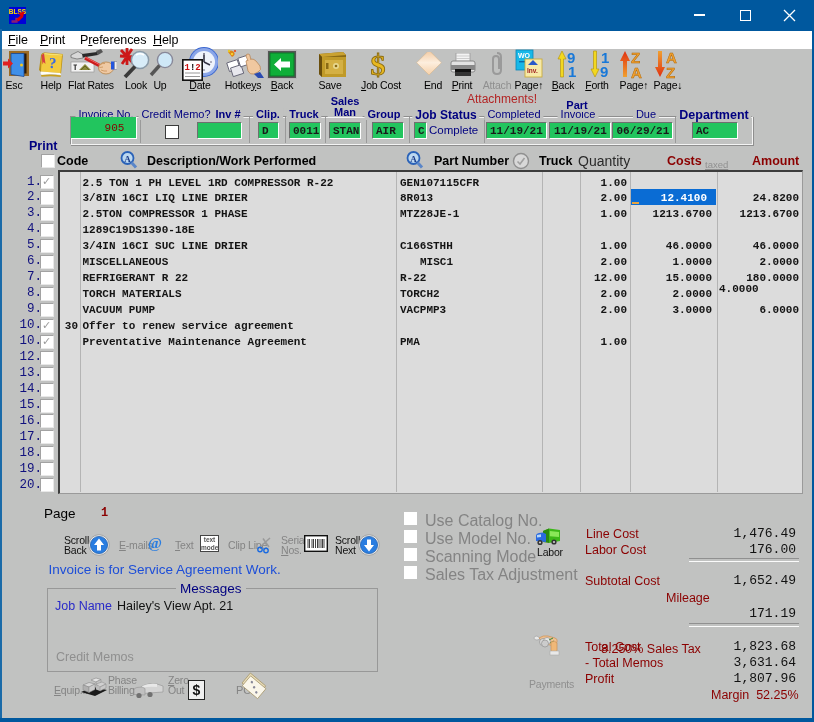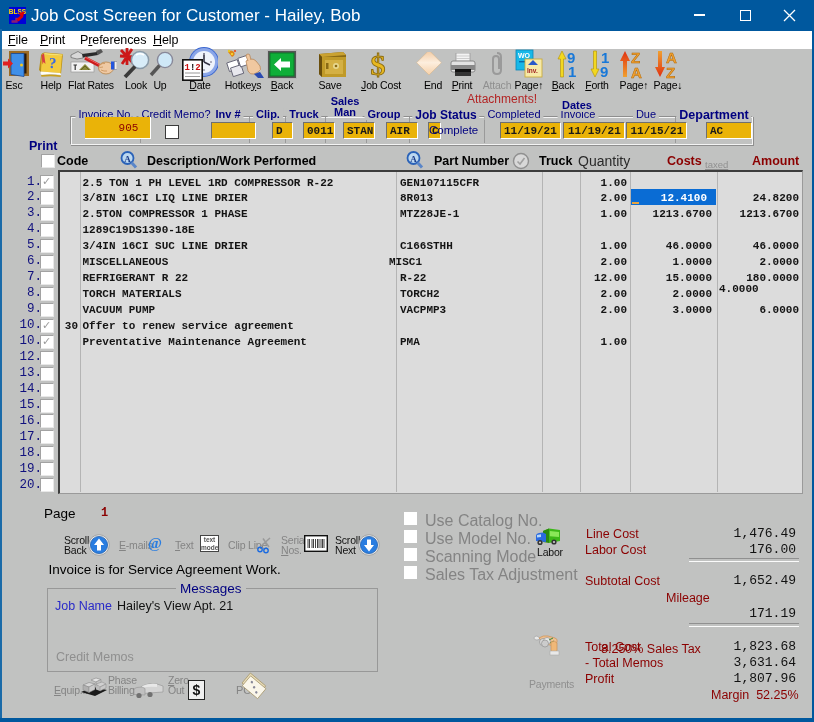--- a/index.html
+++ b/index.html
@@ -17,21 +17,21 @@
 .borderR{right:0;top:29px;width:2px;height:693px;background:#00589e;}
 .borderB{left:0;top:718px;width:814px;height:4px;background:#00589e;}
 
 .tbl{font-size:10.5px;letter-spacing:-0.2px;color:#000;text-align:center;top:78.5px;white-space:nowrap;}
 .tbl u{text-decoration:underline;}
 
 #hdrbox{left:70px;top:116px;width:681px;height:27px;border:1px solid #8e8e8e;border-right-color:#f4f4f4;border-bottom-color:#f4f4f4;box-shadow:inset 1px 1px 0 #f4f4f4, 1px 1px 0 #8e8e8e;}
 .hlab{font-size:11px;color:#000080;background:#c1c2c1;padding:0 3px;white-space:nowrap;top:108px;transform:translateX(-50%);}
 .hlab.b{font-weight:bold;}
 .vdiv{top:117px;height:26px;width:1px;background:#9a9a9a;}
-.inp{background:#eab308;border-top:1px solid #6f6f6f;border-left:1px solid #6f6f6f;border-bottom:1px solid #fff;border-right:1px solid #fff;font-family:"Liberation Mono",monospace;font-weight:bold;font-size:11px;color:#1a1a1a;line-height:16px;padding-left:3px;margin-left:14px;}
+.inp{background:#22c55e;border-top:1px solid #6f6f6f;border-left:1px solid #6f6f6f;border-bottom:1px solid #fff;border-right:1px solid #fff;font-family:"Liberation Mono",monospace;font-weight:bold;font-size:11px;color:#1a1a1a;line-height:16px;padding-left:3px;}
 
 #grid{left:58px;top:170px;width:742px;height:321px;background:#dcdcdc;border-top:2px solid #3c3c3c;border-left:2px solid #3c3c3c;border-right:1px solid #9a9a9a;border-bottom:1px solid #9a9a9a;}
 .gsep{position:absolute;top:0;width:1px;height:320px;background:#b4b4b4;}
 .grow{position:absolute;font-family:"Liberation Mono",monospace;font-weight:bold;font-size:11px;color:#141414;white-space:pre;}
 .rnum{font-size:12.5px;font-family:"Liberation Mono",monospace;color:#10107e;text-align:right;width:30px;}
 .cb{width:12px;height:12px;background:#fff;border:1px solid #a2a2a2;border-bottom-color:#e8e8e8;border-right-color:#e8e8e8;}
 .cbg{color:#9a9a9a;font-size:11px;line-height:11px;text-align:center;}
 .ghead{font-size:12.5px;font-weight:bold;color:#000;top:154px;white-space:nowrap;}
 
 .btxt{font-size:16px;}
@@ -44,21 +44,20 @@
 <body>
 
 <div class="abs" id="titlebar">
   <svg class="abs" style="left:9px;top:7px" width="17" height="17" viewBox="0 0 17 17">
     <rect x="0" y="0" width="17" height="17" fill="#0000d8"></rect>
     <text x="8.5" y="7" font-size="6.5" font-weight="bold" fill="#ffe000" text-anchor="middle" font-family="Liberation Sans">BLSS</text>
     <path d="M2.5 14.5 L7.5 14.5 L7.5 12 L10.5 12" stroke="#8a2070" stroke-width="2.4" fill="none"></path>
     <path d="M8.5 13.5 L12.5 9.5" stroke="#e00000" stroke-width="3"></path>
     <polygon points="15.5,4.5 9.2,6.2 13.8,11" fill="#e00000"></polygon>
   </svg>
-  <div class="abs title">Job Cost Screen for Customer - Hailey, Bob</div>
   <div class="abs" style="left:694px;top:14px;width:11px;height:1.5px;background:#fff"></div>
   <div class="abs" style="left:740px;top:10px;width:9px;height:9px;border:1.2px solid #fff"></div>
   <svg class="abs" style="left:783px;top:9px" width="13" height="13">
       <path d="M1 1 L12 12 M12 1 L1 12" stroke="#fff" stroke-width="1.3"></path>
     </svg>
 </div>
 
 <div class="abs" id="menubar"></div>
 <div class="abs menu" style="left:8px;top:33px"><u>F</u>ile</div>
 <div class="abs menu" style="left:40px;top:33px"><u>P</u>rint</div>
@@ -271,35 +270,35 @@
 <div class="abs hlab" style="left:176px">Credit Memo?</div>
 <div class="abs hlab b" style="left:228px">Inv #</div>
 <div class="abs hlab b" style="left:268px">Clip.</div>
 <div class="abs hlab b" style="left:304px">Truck</div>
 <div class="abs hlab b" style="left:345px;top:96px;text-align:center;line-height:10.5px">Sales<br>Man</div>
 <div class="abs hlab b" style="left:384px">Group</div>
 <div class="abs hlab b" style="left:446px;font-size:12px">Job Status</div>
 <div class="abs hlab" style="left:514px">Completed</div>
 <div class="abs hlab" style="left:578px">Invoice</div>
 <div class="abs hlab" style="left:646px">Due</div>
-<div class="abs hlab b" style="left:577px;top:99px">Dates</div>
+<div class="abs hlab b" style="left:577px;top:99px">Part</div>
 <div class="abs hlab b" style="left:714px;font-size:12.5px">Department</div>
 
 <div class="abs inp" style="left:71px;top:117px;width:65px;height:21px;line-height:22px;color:#8b0000;padding:0;text-align:center;text-indent:22px;border-top:none;border-left:none;font-weight:normal">905</div>
 <div class="abs" style="left:165px;top:125px;width:12px;height:12px;background:#fff;border:1px solid #3a3a3a"></div>
 <div class="abs inp" style="left:197px;top:122px;width:40px;height:15px"></div>
 <div class="abs inp" style="left:258px;top:122px;width:16px;height:15px">D</div>
 <div class="abs inp" style="left:289px;top:122px;width:27px;height:15px">0011</div>
 <div class="abs inp" style="left:329px;top:122px;width:27px;height:15px">STAN</div>
 <div class="abs inp" style="left:372px;top:122px;width:27px;height:15px">AIR</div>
 <div class="abs inp" style="left:414px;top:122px;width:8px;height:15px">C</div>
 <div class="abs" style="left:429px;top:123.5px;font-size:11.5px;color:#000080">Complete</div>
 <div class="abs inp" style="left:486px;top:122px;width:56px;height:15px">11/19/21</div>
 <div class="abs inp" style="left:549px;top:122px;width:56px;height:15px;padding-left:4px">11/19/21</div>
-<div class="abs inp" style="left:611.5px;top:122px;width:55px;height:15px;padding-left:4px">11/15/21</div>
+<div class="abs inp" style="left:611.5px;top:122px;width:55px;height:15px;padding-left:4px">06/29/21</div>
 <div class="abs inp" style="left:692px;top:122px;width:41px;height:15px">AC</div>
 
 <div class="abs navy" style="left:29px;top:139px;font-size:12.5px;font-weight:bold">Print</div>
 
 <div class="abs cb" style="left:41px;top:154px"></div>
 <div class="abs ghead" style="left:57px">Code</div>
 <svg class="abs" style="left:119px;top:151px" width="19" height="19" viewBox="0 0 19 19">
   <circle cx="8.5" cy="7" r="6" fill="#bcd8f0" stroke="#2a62b8" stroke-width="1.8"></circle>
   <path d="M12.5 11.5 L17 16.5" stroke="#5a86c8" stroke-width="3"></path>
   <text x="8.5" y="10.5" font-size="9" font-weight="bold" fill="#1a3a88" text-anchor="middle" font-family="Liberation Serif">A</text>
@@ -346,21 +345,21 @@
 <div class="abs grow" style="left:567px;top:208.4px;width:60px;text-align:right">1.00</div>
 <div class="abs grow" style="left:632px;top:208.4px;width:80px;text-align:right">1213.6700</div>
 <div class="abs grow" style="left:719px;top:208.4px;width:80px;text-align:right">1213.6700</div>
 <div class="abs grow" style="left:82.5px;top:224.3px">1289C19DS1390-18E</div>
 <div class="abs grow" style="left:82.5px;top:240.3px">3/4IN 16CI SUC LINE DRIER</div>
 <div class="abs grow" style="left:400px;top:240.3px">C166STHH</div>
 <div class="abs grow" style="left:567px;top:240.3px;width:60px;text-align:right">1.00</div>
 <div class="abs grow" style="left:632px;top:240.3px;width:80px;text-align:right">46.0000</div>
 <div class="abs grow" style="left:719px;top:240.3px;width:80px;text-align:right">46.0000</div>
 <div class="abs grow" style="left:82.5px;top:256.2px">MISCELLANEOUS</div>
-<div class="abs grow" style="left:389px;top:256.2px">MISC1</div>
+<div class="abs grow" style="left:420px;top:256.2px">MISC1</div>
 <div class="abs grow" style="left:567px;top:256.2px;width:60px;text-align:right">2.00</div>
 <div class="abs grow" style="left:632px;top:256.2px;width:80px;text-align:right">1.0000</div>
 <div class="abs grow" style="left:719px;top:256.2px;width:80px;text-align:right">2.0000</div>
 <div class="abs grow" style="left:82.5px;top:272.2px">REFRIGERANT R 22</div>
 <div class="abs grow" style="left:400px;top:272.2px">R-22</div>
 <div class="abs grow" style="left:567px;top:272.2px;width:60px;text-align:right">12.00</div>
 <div class="abs grow" style="left:632px;top:272.2px;width:80px;text-align:right">15.0000</div>
 <div class="abs grow" style="left:719px;top:272.2px;width:80px;text-align:right">180.0000</div>
 <div class="abs grow" style="left:82.5px;top:288.1px">TORCH MATERIALS</div>
 <div class="abs grow" style="left:400px;top:288.1px">TORCH2</div>
@@ -448,21 +447,21 @@
     </g>
 </svg>
 <div class="abs" style="left:335px;top:536px;font-size:10.5px;letter-spacing:-0.2px;line-height:9.5px;color:#111">Scroll<br>Next</div>
 <svg class="abs" style="left:358px;top:534px" width="22" height="22" viewBox="0 0 22 22">
   <circle cx="11" cy="11" r="10.3" fill="#e8e8e8" stroke="#999" stroke-width="0.8"></circle>
   <circle cx="11" cy="11" r="8.6" fill="#2a7de0"></circle>
   <circle cx="11" cy="11" r="8.6" fill="none" stroke="#1a5aa8" stroke-width="0.7"></circle>
   <path d="M11 17.5 L16 11 L13 11 L13 5.5 L9 5.5 L9 11 L6 11 Z" fill="#fff"></path>
 </svg>
 
-<div class="abs" style="left:48.5px;top:562px;font-size:13.5px;color:#000000">Invoice is for Service Agreement Work.</div>
+<div class="abs" style="left:48.5px;top:562px;font-size:13.5px;color:#1d4ed8">Invoice is for Service Agreement Work.</div>
 
 <div class="abs navy" style="left:176px;top:581px;font-size:13.5px;background:#c1c2c1;padding:0 4px;z-index:2">Messages</div>
 <div class="abs" style="left:47px;top:588px;width:329px;height:82px;border:1px solid #989898;"></div>
 <div class="abs" style="left:55px;top:599px;font-size:12.5px;color:#2a2ac8">Job Name</div>
 <div class="abs" style="left:117px;top:599px;font-size:12.5px;color:#111">Hailey's View Apt. 21</div>
 <div class="abs" style="left:56px;top:650px;font-size:12.5px;color:#8f8f8f">Credit Memos</div>
 
 <div class="abs" style="left:404px;top:512px;width:13px;height:13px;background:#fff"></div>
 <div class="abs gray btxt" style="left:425px;top:512px">Use Catalog No.</div>
 <div class="abs" style="left:404px;top:530px;width:13px;height:13px;background:#fff"></div>

